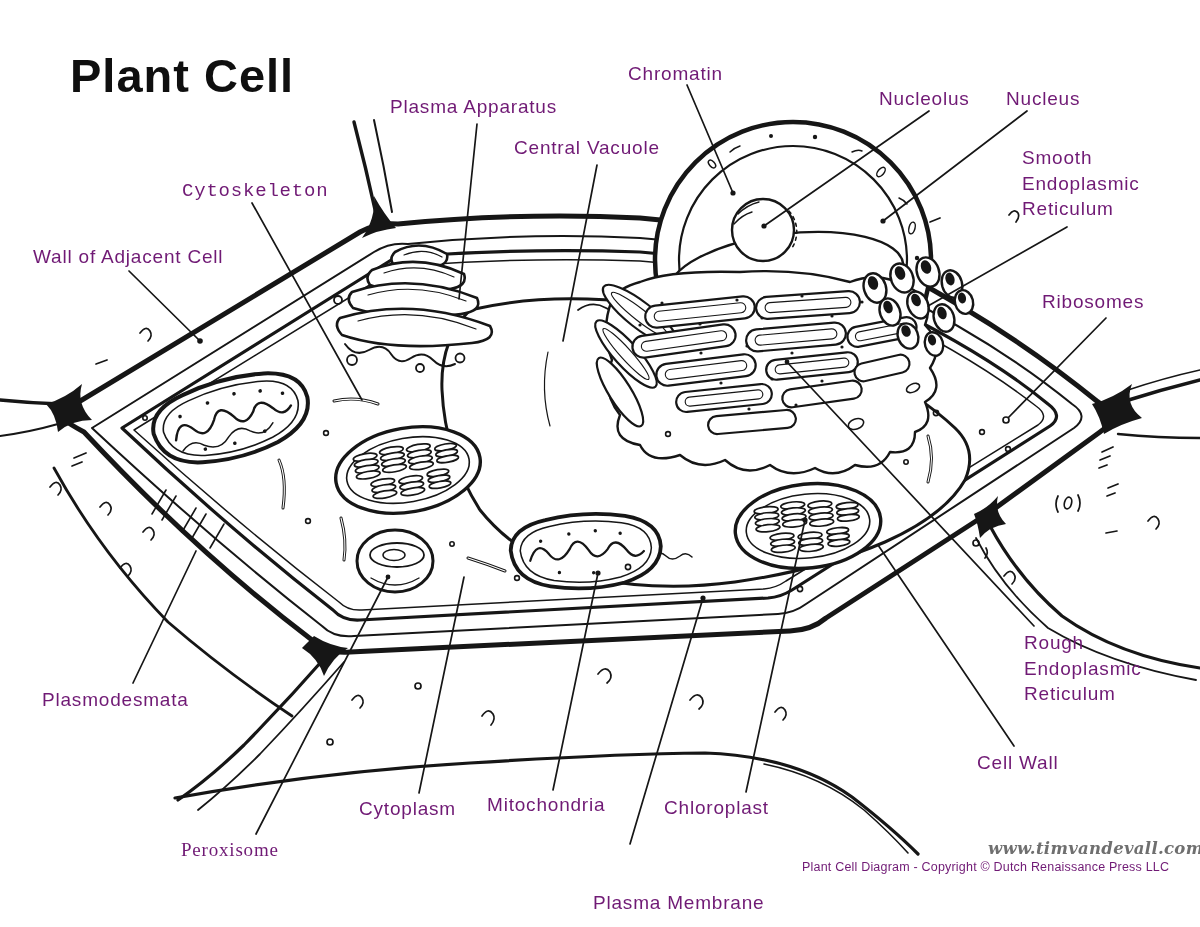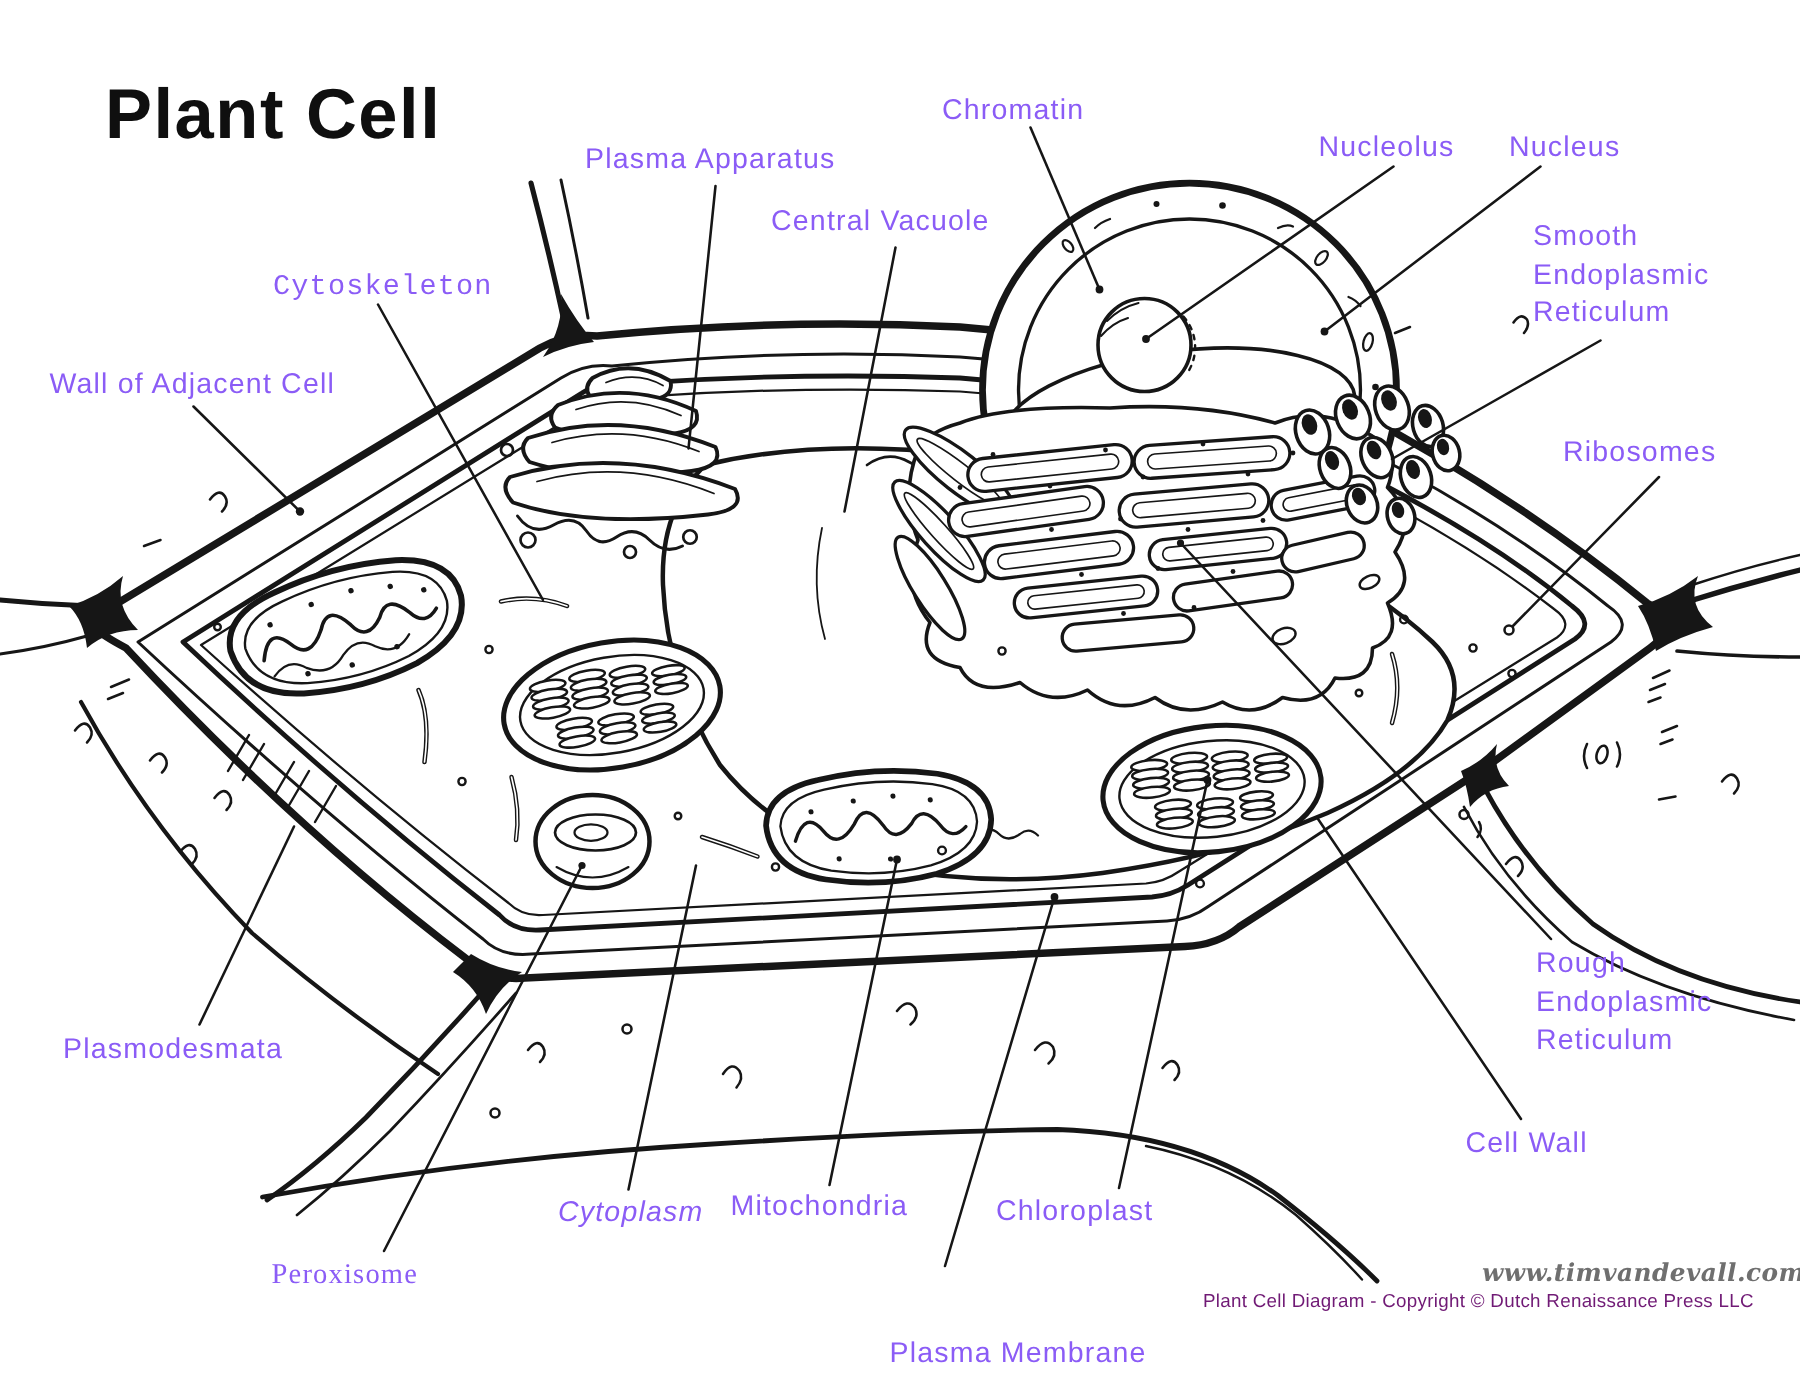--- a/index.html
+++ b/index.html
@@ -1,19 +1,19 @@
 <!DOCTYPE html>
 <html><head>
 <meta charset="utf-8">
 <style>
   html,body{margin:0;padding:0;background:#fff;}
   body{width:1200px;height:927px;overflow:hidden;font-family:"Liberation Sans",sans-serif;}
   .stage{position:relative;width:1200px;height:927px;background:#fff;}
   .stage svg{position:absolute;left:0;top:0;}
-  .lbl{position:absolute;font-size:19px;color:#8b5cf6;letter-spacing:0.8px;white-space:pre-line;line-height:25.5px;}
+  .lbl{position:absolute;font-size:19px;color:#701a75;letter-spacing:0.8px;white-space:pre-line;line-height:25.5px;}
   .title{position:absolute;font-size:47px;font-weight:bold;color:#0f0f0f;letter-spacing:1px;}
   .website{position:absolute;font-family:"DejaVu Serif",serif;font-style:italic;font-weight:bold;font-size:16.5px;color:#6f6f6f;letter-spacing:0.3px;}
   .copyright{position:absolute;font-size:12.5px;color:#701a75;letter-spacing:0.2px;}
 </style>
 </head>
 <body>
 
 <div class="stage">
 
 <svg width="1200" height="927" viewBox="0 0 1200 927">
@@ -440,21 +440,21 @@
 Endoplasmic
 Reticulum</div>
 <div class="lbl" style="left:182px;top:179px;font-family:Liberation Mono, monospace;">Cytoskeleton</div>
 <div class="lbl" style="left:33px;top:244px;">Wall of Adjacent Cell</div>
 <div class="lbl" style="left:1042px;top:289px;">Ribosomes</div>
 <div class="lbl" style="left:42px;top:687px;">Plasmodesmata</div>
 <div class="lbl" style="left:1024px;top:630px;">Rough
 Endoplasmic
 Reticulum</div>
 <div class="lbl" style="left:977px;top:750px;">Cell Wall</div>
-<div class="lbl" style="left:372px;top:796px;font-style:italic;">Cytoplasm</div>
+<div class="lbl" style="left:359px;top:796px;">Cytoplasm</div>
 <div class="lbl" style="left:487px;top:792px;">Mitochondria</div>
 <div class="lbl" style="left:664px;top:795px;">Chloroplast</div>
 <div class="lbl" style="left:549px;top:890px;margin-left:44px;">Plasma Membrane</div>
 <div class="lbl" style="left:181px;top:837px;font-family:Liberation Serif, serif;">Peroxisome</div>
 
 <div class="website" style="left:988px;top:839px;">www.timvandevall.com</div>
 <div class="copyright" style="left:802px;top:860px;">Plant Cell Diagram - Copyright © Dutch Renaissance Press LLC</div>
 
 </div>
 

